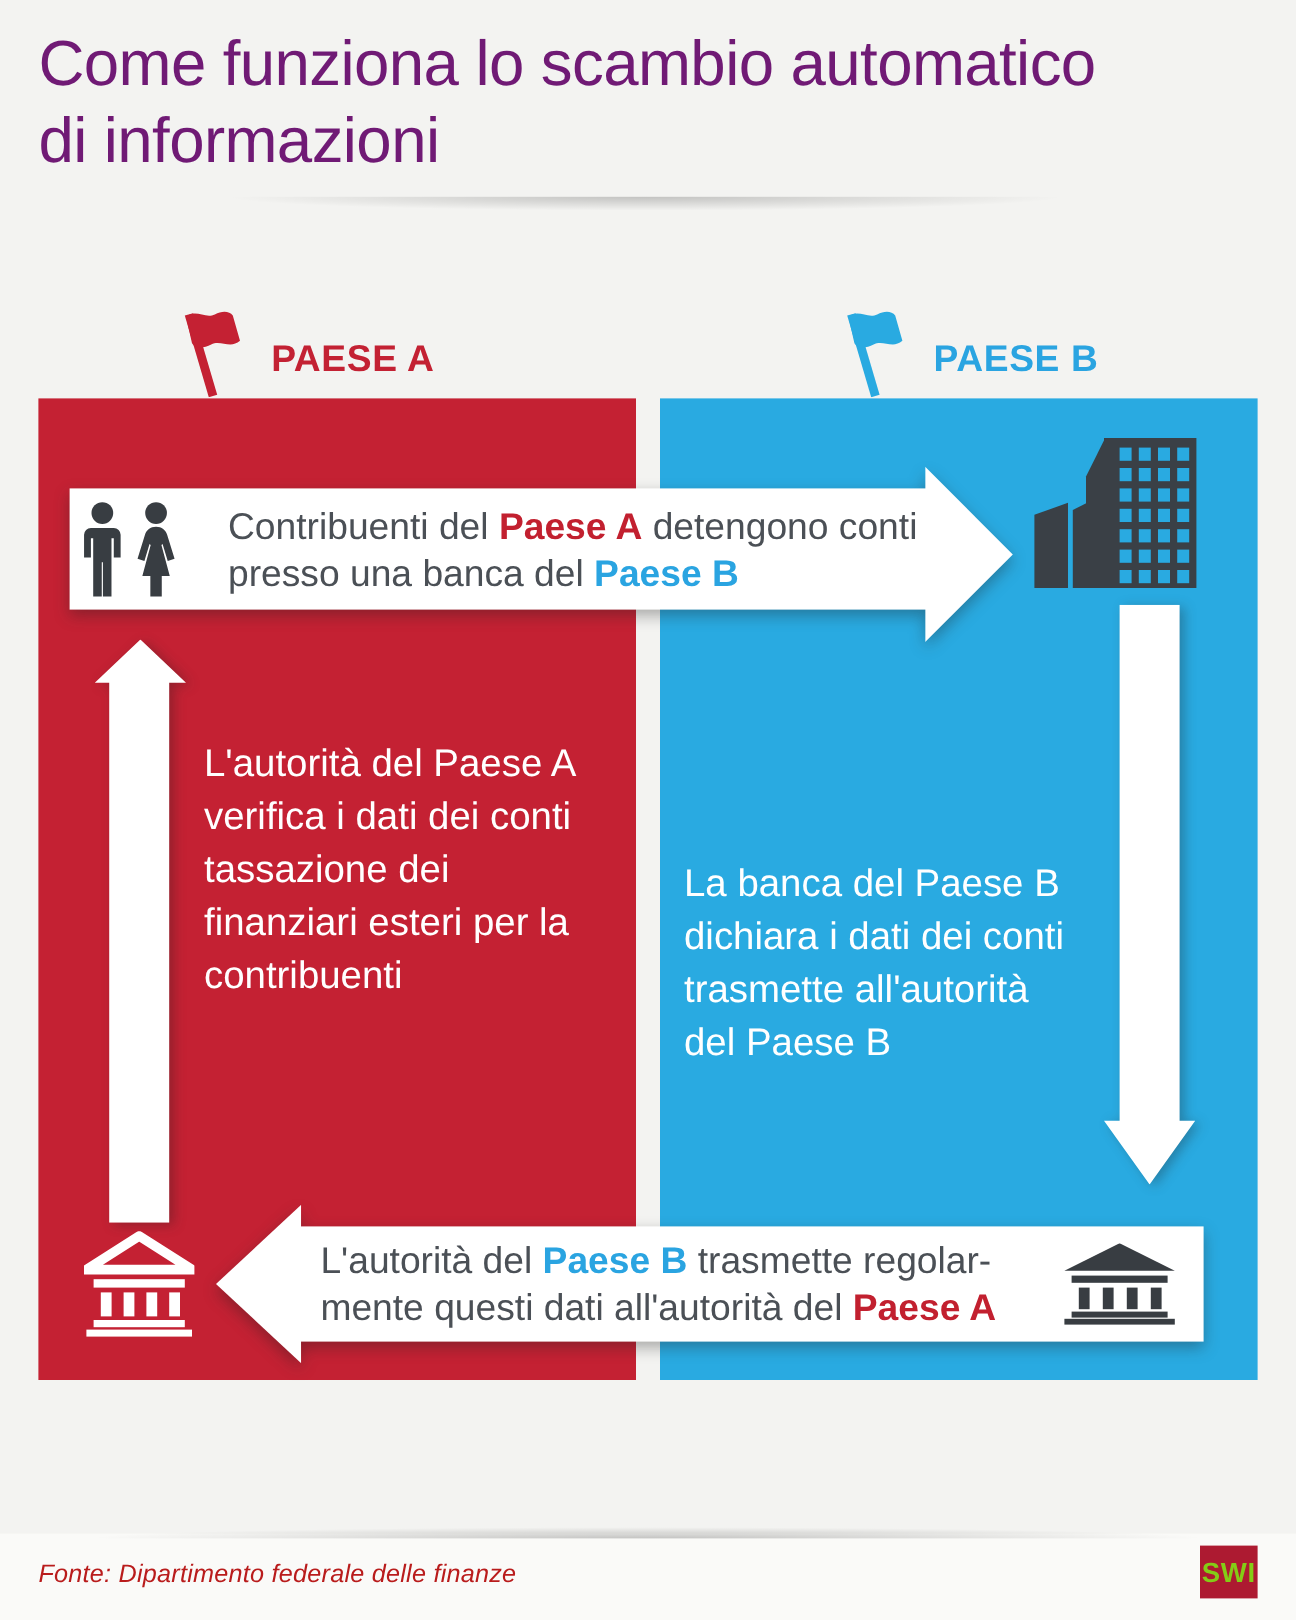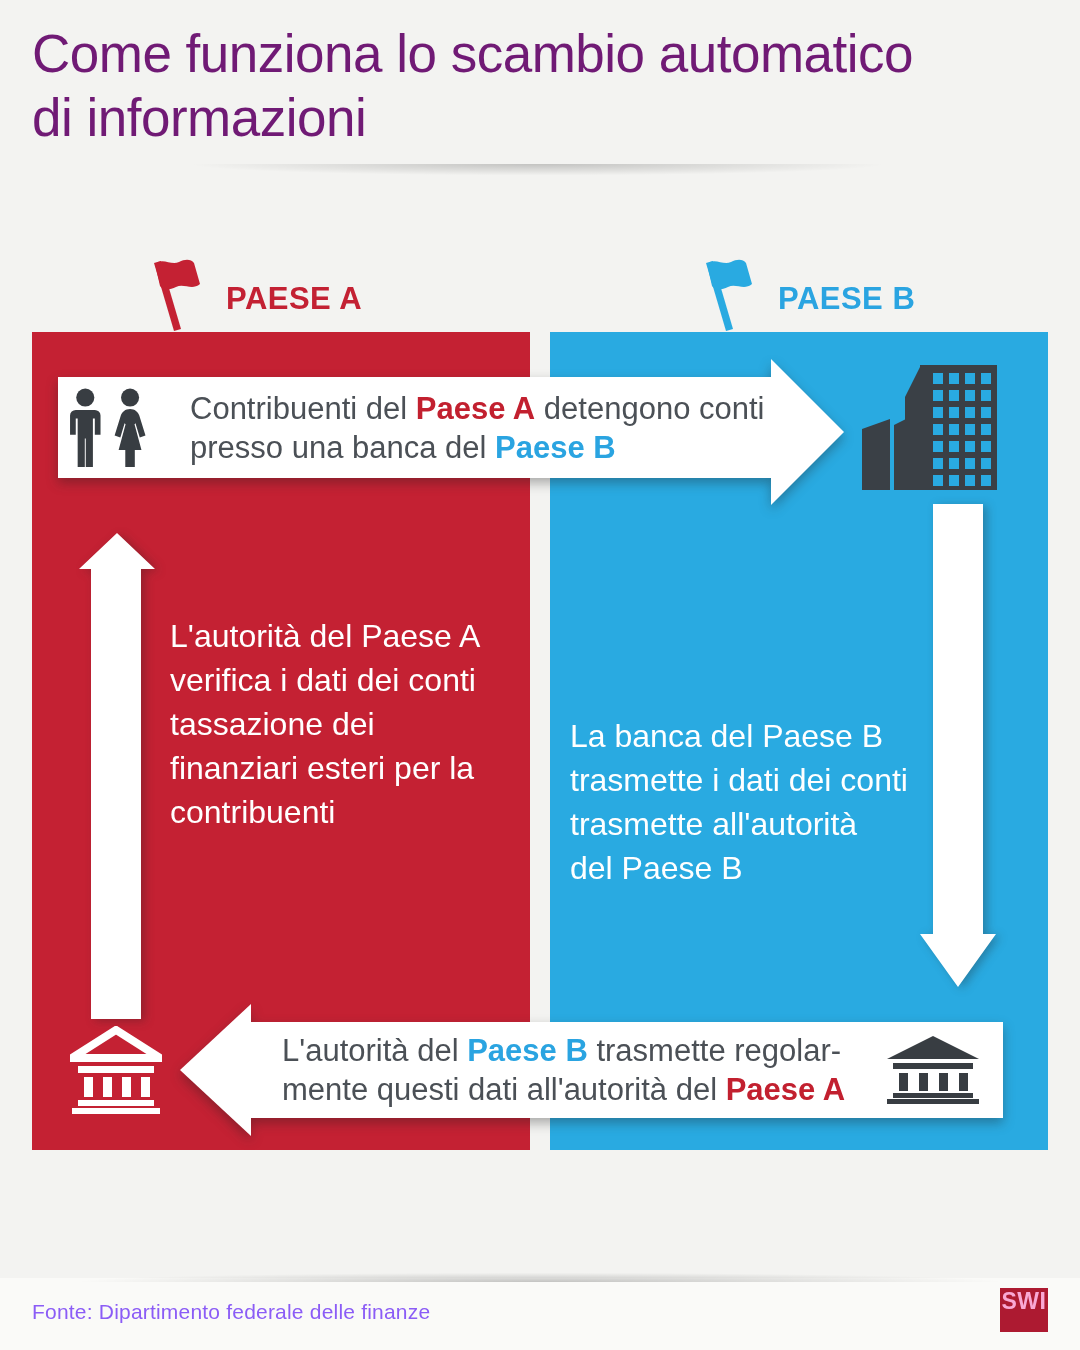--- a/index.html
+++ b/index.html
@@ -34,37 +34,37 @@
   .panel{top:332px;width:498px;height:818px;}
   .panel-red{left:32px;background:#c42133;}
   .panel-blue{left:550px;background:#29aae1;}
 
   .panel-text{color:#ffffff;font-size:32px;line-height:44px;}
   .panel-text-left{left:170px;top:614px;width:345px;}
   .panel-text-right{left:570px;top:714px;width:360px;}
 
   
   .banner-shadow{filter:drop-shadow(0 5px 6px rgba(30,30,30,0.35));}
-  .banner-top{left:58px;top:359px;width:787px;height:146px;}
+  .banner-top{left:58px;top:389px;width:787px;height:146px;}
   .banner-top .banner-rect{
     position:absolute;left:0;top:18px;width:714px;height:101px;background:#ffffff;
     display:flex;align-items:center;
   }
   .banner-top svg.head{position:absolute;left:713px;top:0;}
 
   .banner-bottom{left:180px;top:1004px;width:843px;height:132px;}
   .banner-bottom .banner-rect{
     position:absolute;left:70px;top:18px;width:753px;height:96px;background:#ffffff;
     display:flex;align-items:center;justify-content:space-between;
   }
   .banner-bottom svg.head{position:absolute;left:0;top:0;}
 
   .banner-text{font-size:31px;line-height:39px;color:#4b5056;}
   .banner-top .banner-text{margin-left:36px;}
-  .banner-bottom .banner-text{margin-left:32px;}
+  .banner-bottom .banner-text{margin-left:17px;}
   .banner-text b.red{color:#c2202f;}
   .banner-text b.blue{color:#2aa4e1;}
 
   .people-icon{margin-left:10px;flex:0 0 auto;}
   .bank-dark-icon{margin-right:22px;flex:0 0 auto;}
 
   
   .varrow{filter:drop-shadow(4px 2px 5px rgba(30,30,30,0.30));}
   .arrow-up{left:79px;top:533px;}
   .arrow-down{left:920px;top:504px;}
@@ -72,25 +72,25 @@
   
   .building-icon{left:855px;top:363px;}
   .bank-white-icon{left:70px;top:1026px;}
 
   
   .footer-band{left:0;top:1278px;width:1080px;height:72px;background:#fafaf8;}
   .footer-shadow{
     left:0;top:1270px;width:1080px;height:12px;
     background:radial-gradient(ellipse 55% 100% at 50% 100%, rgba(0,0,0,0.22), rgba(0,0,0,0) 78%);
   }
-  .source-text{left:32px;top:1300px;font-size:21px;color:#8b5cf6;letter-spacing:0.2px;}
+  .source-text{left:32px;top:1300px;font-size:21px;color:#b91c1c;letter-spacing:0.2px;font-style:italic;}
   .swi-logo{
     left:1000px;top:1288px;width:48px;height:44px;background:#ad1a31;
-    display:flex;justify-content:center;
-    color:#f9a8d4;font-weight:bold;font-size:23px;letter-spacing:0.5px;
+    display:flex;align-items:center;justify-content:center;
+    color:#84cc16;font-weight:bold;font-size:23px;letter-spacing:0.5px;
   }
 </style>
 </head>
 <body>
 
 <div class="stage">
 
   <div class="abs title">
     <div>Come funziona lo scambio automatico</div>
     <div>di informazioni</div>
@@ -165,21 +165,21 @@
 
   <div class="abs panel-text panel-text-left">
     <div>L'autorità del Paese A</div>
     <div>verifica i dati dei conti</div>
     <div>tassazione dei</div>
     <div>finanziari esteri per la</div>
     <div>contribuenti</div>
   </div>
   <div class="abs panel-text panel-text-right">
     <div>La banca del Paese B</div>
-    <div>trasmette i dati dei conti</div>
+    <div>dichiara i dati dei conti</div>
     <div>trasmette all'autorità</div>
     <div>del Paese B</div>
   </div>
 
   <svg class="abs bank-white-icon" width="92" height="88" viewBox="0 0 92 88">
     <polygon points="2,32 46,4 90,32" fill="none" stroke="#ffffff" stroke-width="8"></polygon>
     <g fill="#ffffff">
       <rect x="8" y="40" width="76" height="7"></rect>
       <rect x="14" y="51" width="9" height="20"></rect>
       <rect x="33" y="51" width="9" height="20"></rect>

